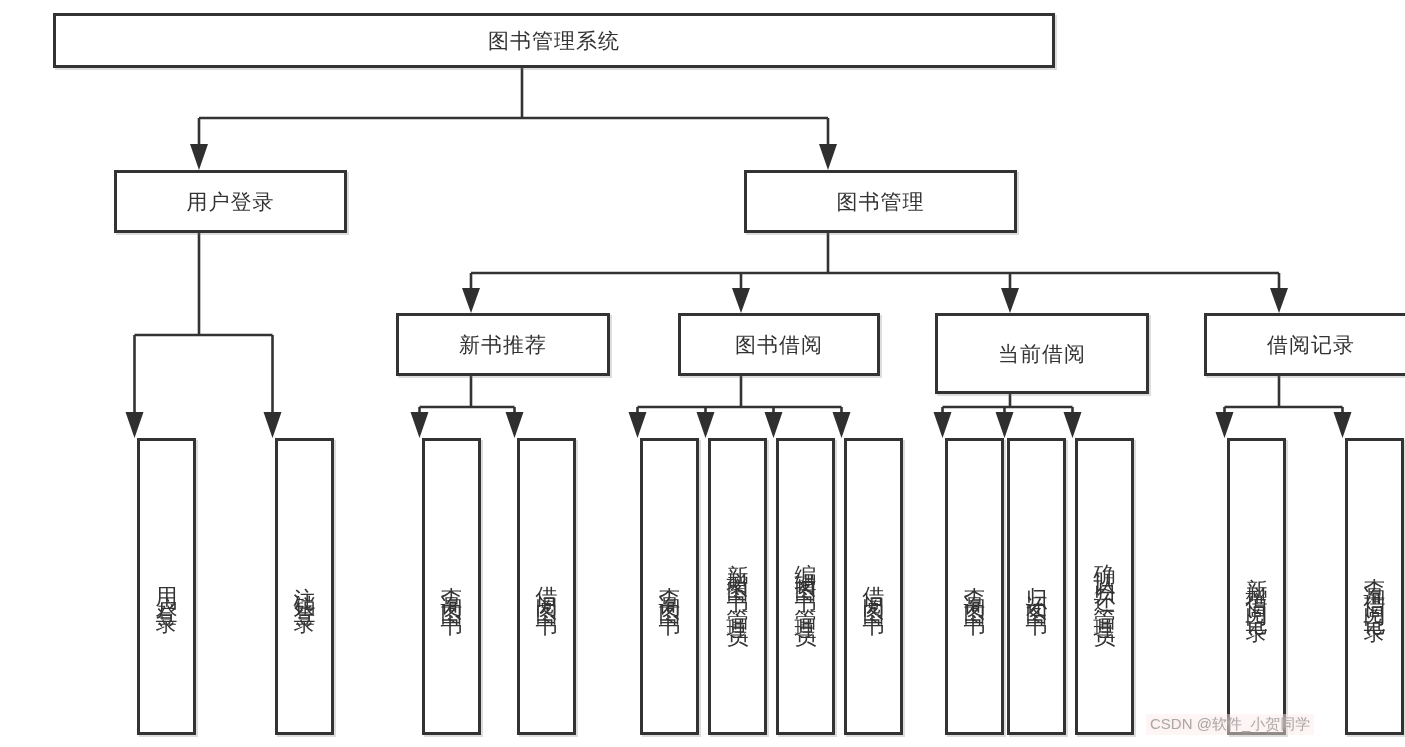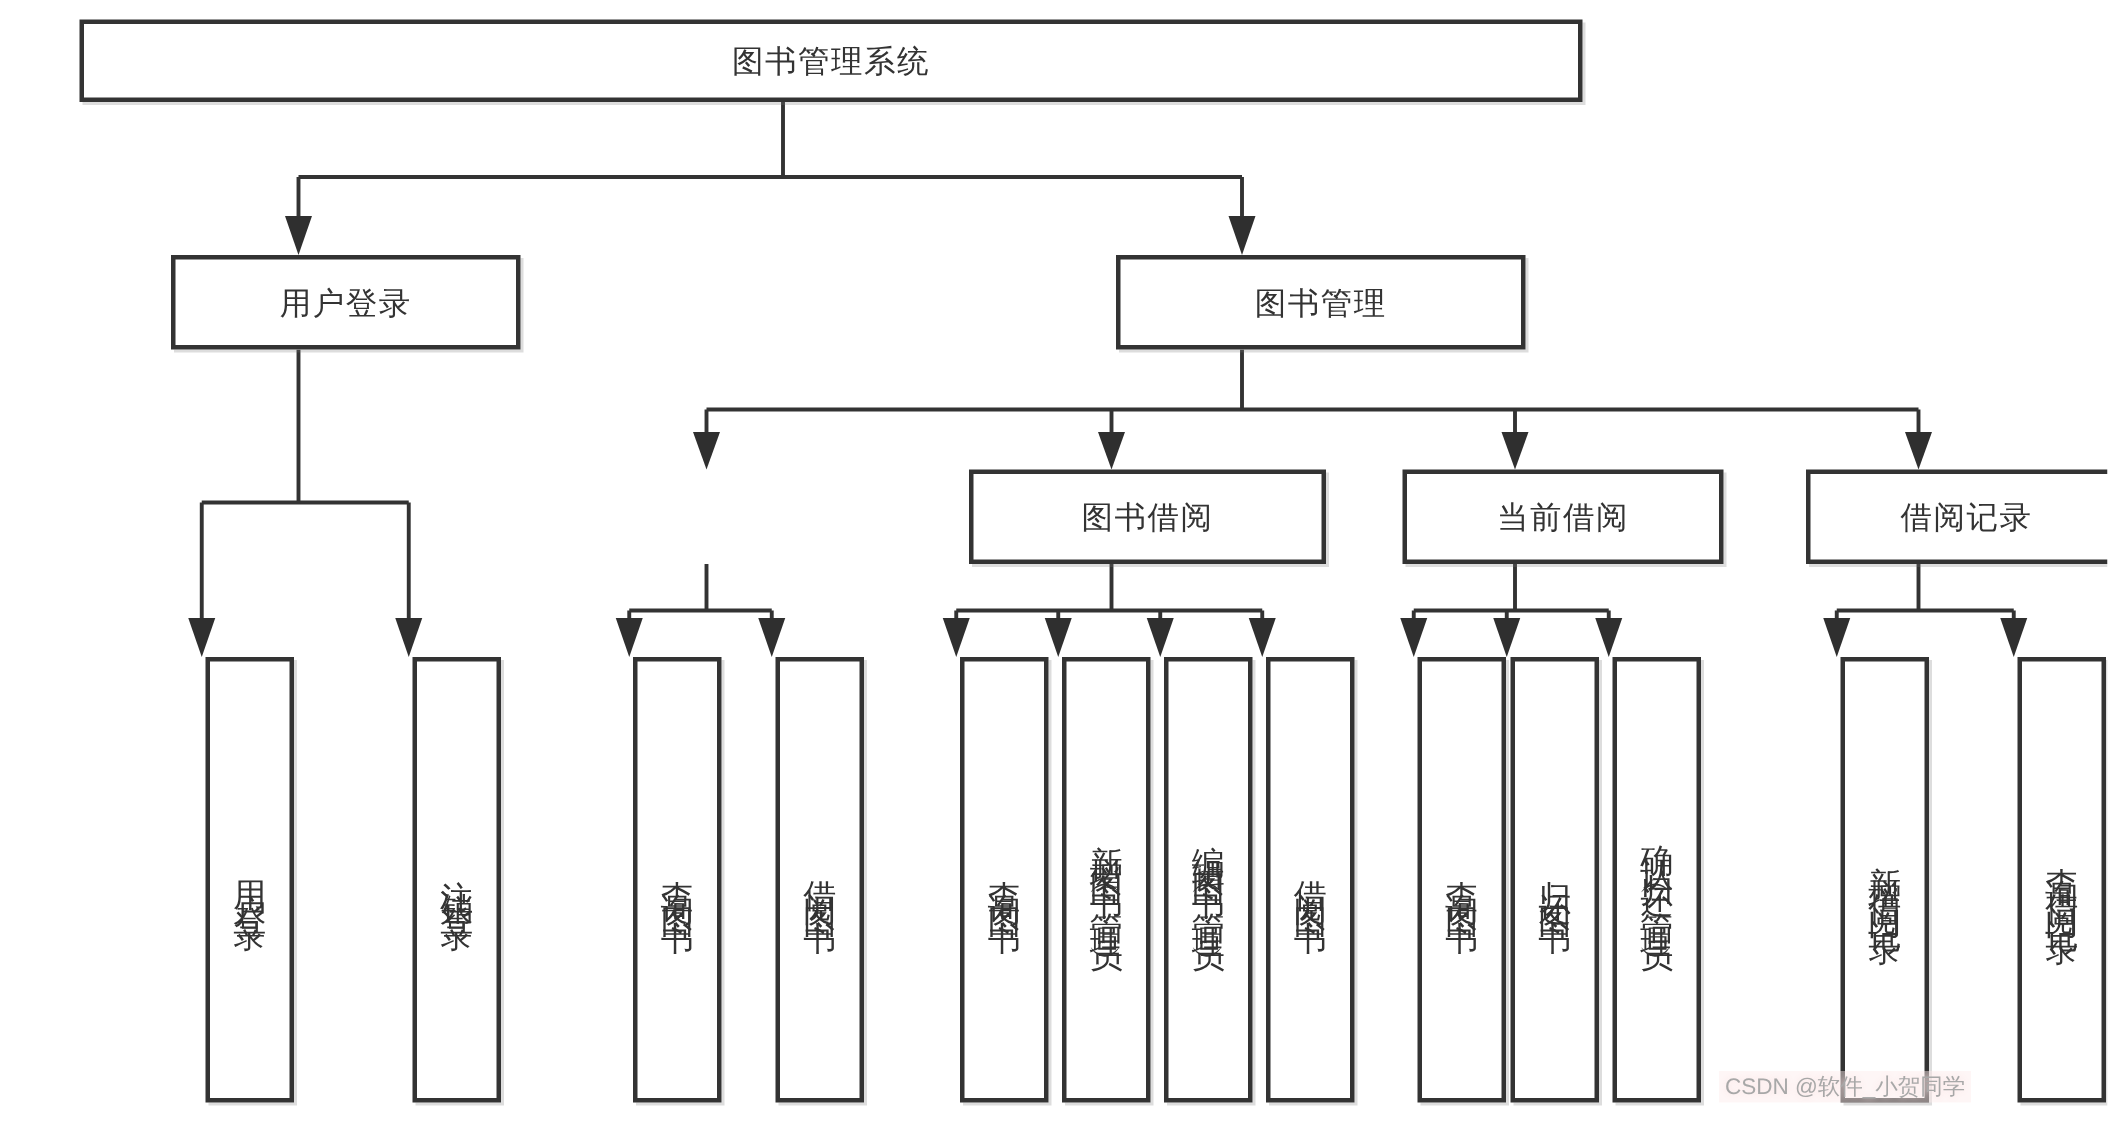--- a/index.html
+++ b/index.html
@@ -136,24 +136,27 @@
     <span>图书管理系统</span>
   </div>
 
   <div class="node h" style="left:82px;top:170px;width:233px;height:63px">
     <span>用户登录</span>
   </div>
   <div class="node h" style="left:712px;top:170px;width:273px;height:63px">
     <span>图书管理</span>
   </div>
 
-  <div class="node h" style="left:614px;top:313px;width:238px;height:63px">
+  <div class="node h" style="left:364px;top:313px;width:214px;height:63px">
+    <span>新书推荐</span>
+  </div>
+  <div class="node h" style="left:646px;top:313px;width:202px;height:63px">
     <span>图书借阅</span>
   </div>
-  <div class="node h" style="left:903px;top:313px;width:214px;height:63px">
+  <div class="node h" style="left:903px;top:313px;width:214px;height:81px">
     <span>当前借阅</span>
   </div>
   <div class="node h" style="left:1172px;top:313px;width:214px;height:63px">
     <span>借阅记录</span>
   </div>
 
   <div class="node v" style="left:105px;top:438px;width:59px;height:297px">
     <span>用户登录</span>
   </div>
   <div class="node v" style="left:243px;top:438px;width:59px;height:297px">

